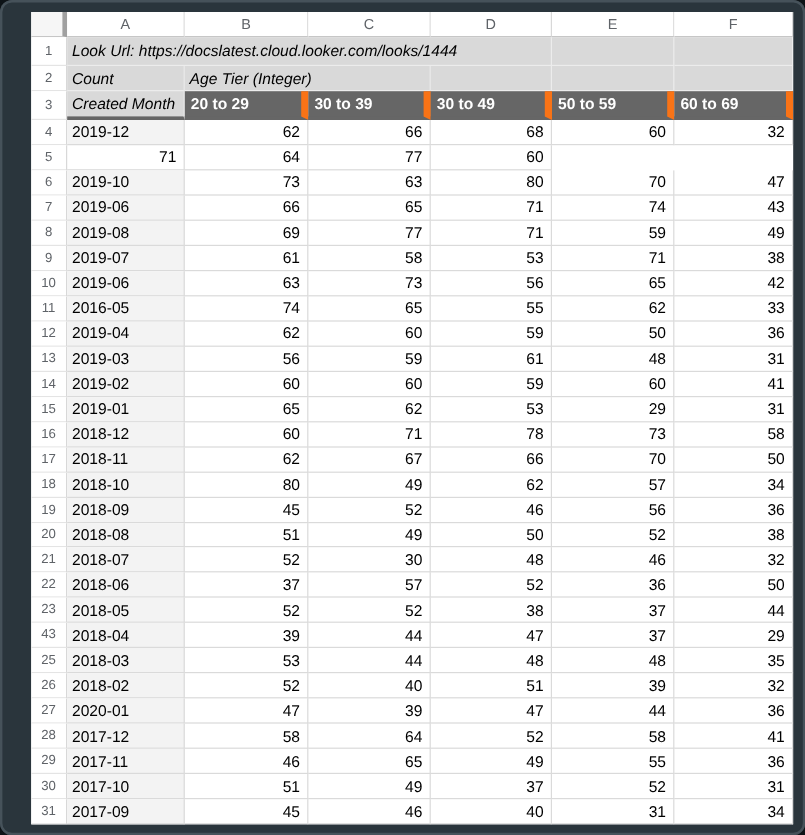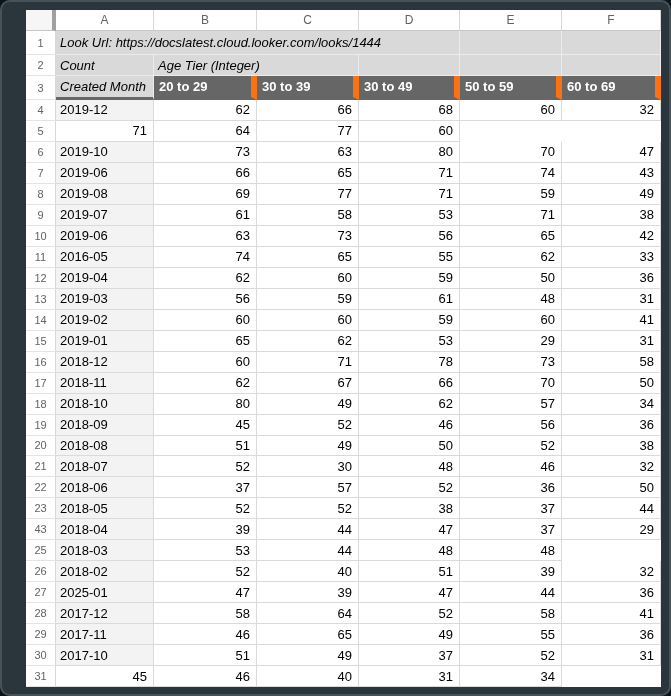--- a/index.html
+++ b/index.html
@@ -300,33 +300,34 @@
           <div class="cell num">37</div>
           <div class="cell num">29</div>
         </div>
         <div class="data-row">
           <div class="rowhead">25</div>
           <div class="cell month">2018-03</div>
           <div class="cell num">53</div>
           <div class="cell num">44</div>
           <div class="cell num">48</div>
           <div class="cell num">48</div>
+          <div class="cell num">35</div>
         </div>
         <div class="data-row">
           <div class="rowhead">26</div>
           <div class="cell month">2018-02</div>
           <div class="cell num">52</div>
           <div class="cell num">40</div>
           <div class="cell num">51</div>
           <div class="cell num">39</div>
           <div class="cell num">32</div>
         </div>
         <div class="data-row">
           <div class="rowhead">27</div>
-          <div class="cell month">2025-01</div>
+          <div class="cell month">2020-01</div>
           <div class="cell num">47</div>
           <div class="cell num">39</div>
           <div class="cell num">47</div>
           <div class="cell num">44</div>
           <div class="cell num">36</div>
         </div>
         <div class="data-row">
           <div class="rowhead">28</div>
           <div class="cell month">2017-12</div>
           <div class="cell num">58</div>
@@ -348,20 +349,21 @@
           <div class="rowhead">30</div>
           <div class="cell month">2017-10</div>
           <div class="cell num">51</div>
           <div class="cell num">49</div>
           <div class="cell num">37</div>
           <div class="cell num">52</div>
           <div class="cell num">31</div>
         </div>
         <div class="data-row">
           <div class="rowhead">31</div>
+          <div class="cell month">2017-09</div>
           <div class="cell num">45</div>
           <div class="cell num">46</div>
           <div class="cell num">40</div>
           <div class="cell num">31</div>
           <div class="cell num">34</div>
         </div>
       </div>
 
   </div>
 </div>

